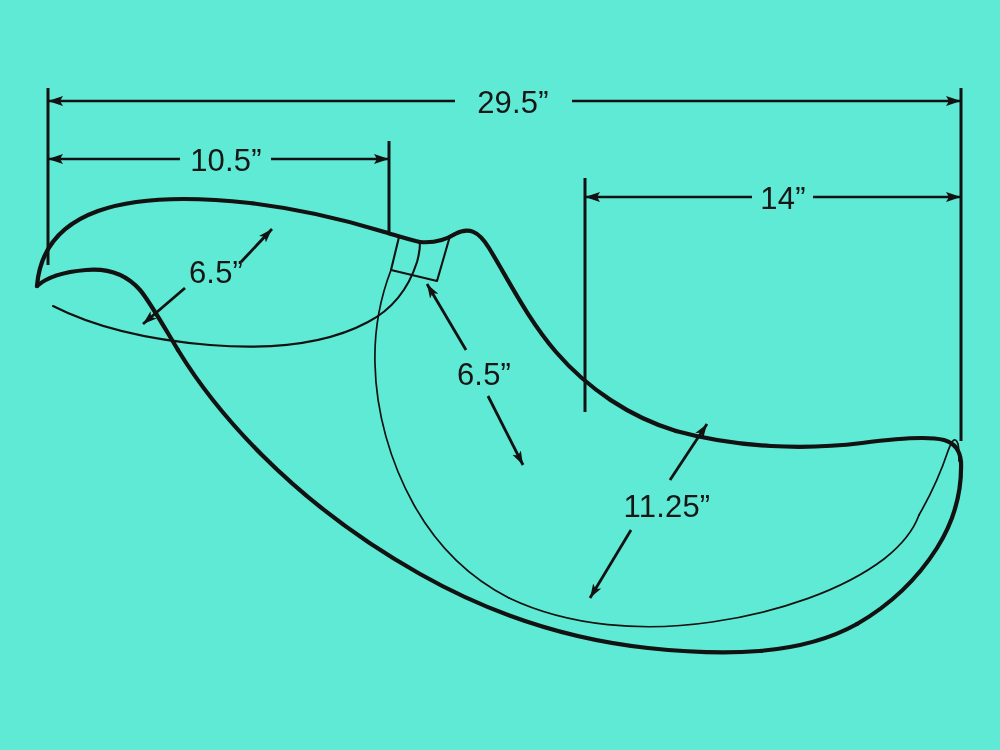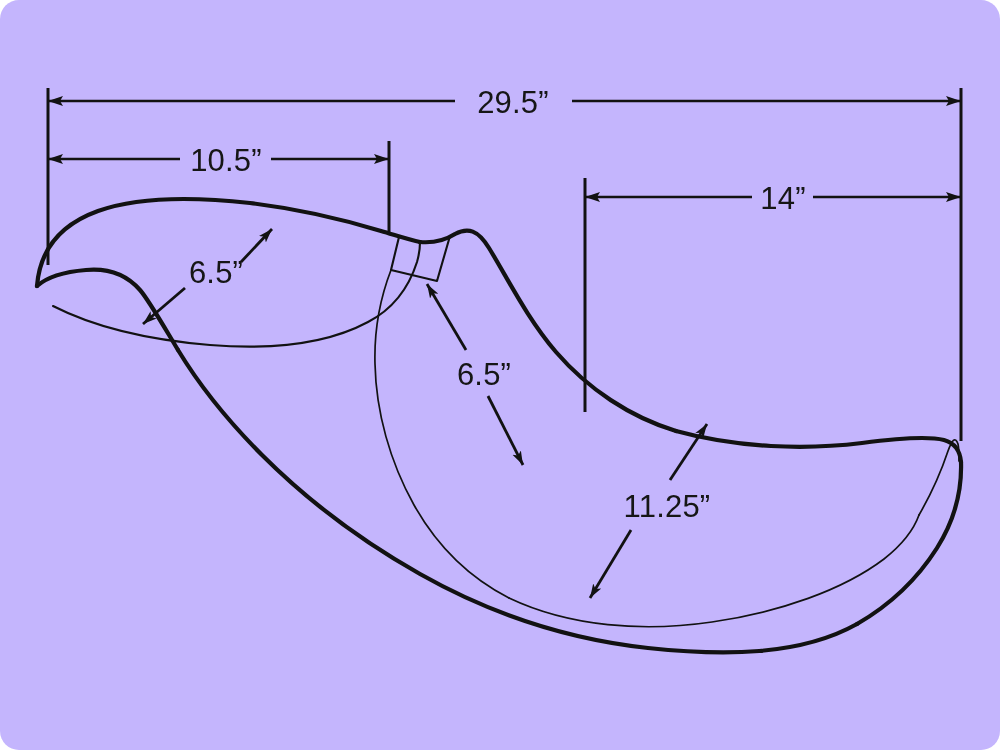--- a/index.html
+++ b/index.html
@@ -11,22 +11,21 @@
   body {
     width: 1000px;
     height: 750px;
     font-family: "Liberation Sans", sans-serif;
     overflow: hidden;
   }
   #diagram-root {
     position: relative;
     width: 1000px;
     height: 750px;
-    background: #c4b5fd;
-    border-radius: 19px;
+    background: #5eead4;
   }
   svg#seat-diagram {
     display: block;
     width: 1000px;
     height: 750px;
   }
   .seat-outline {
     fill: none;
     stroke: #121212;
     stroke-width: 4.2;

